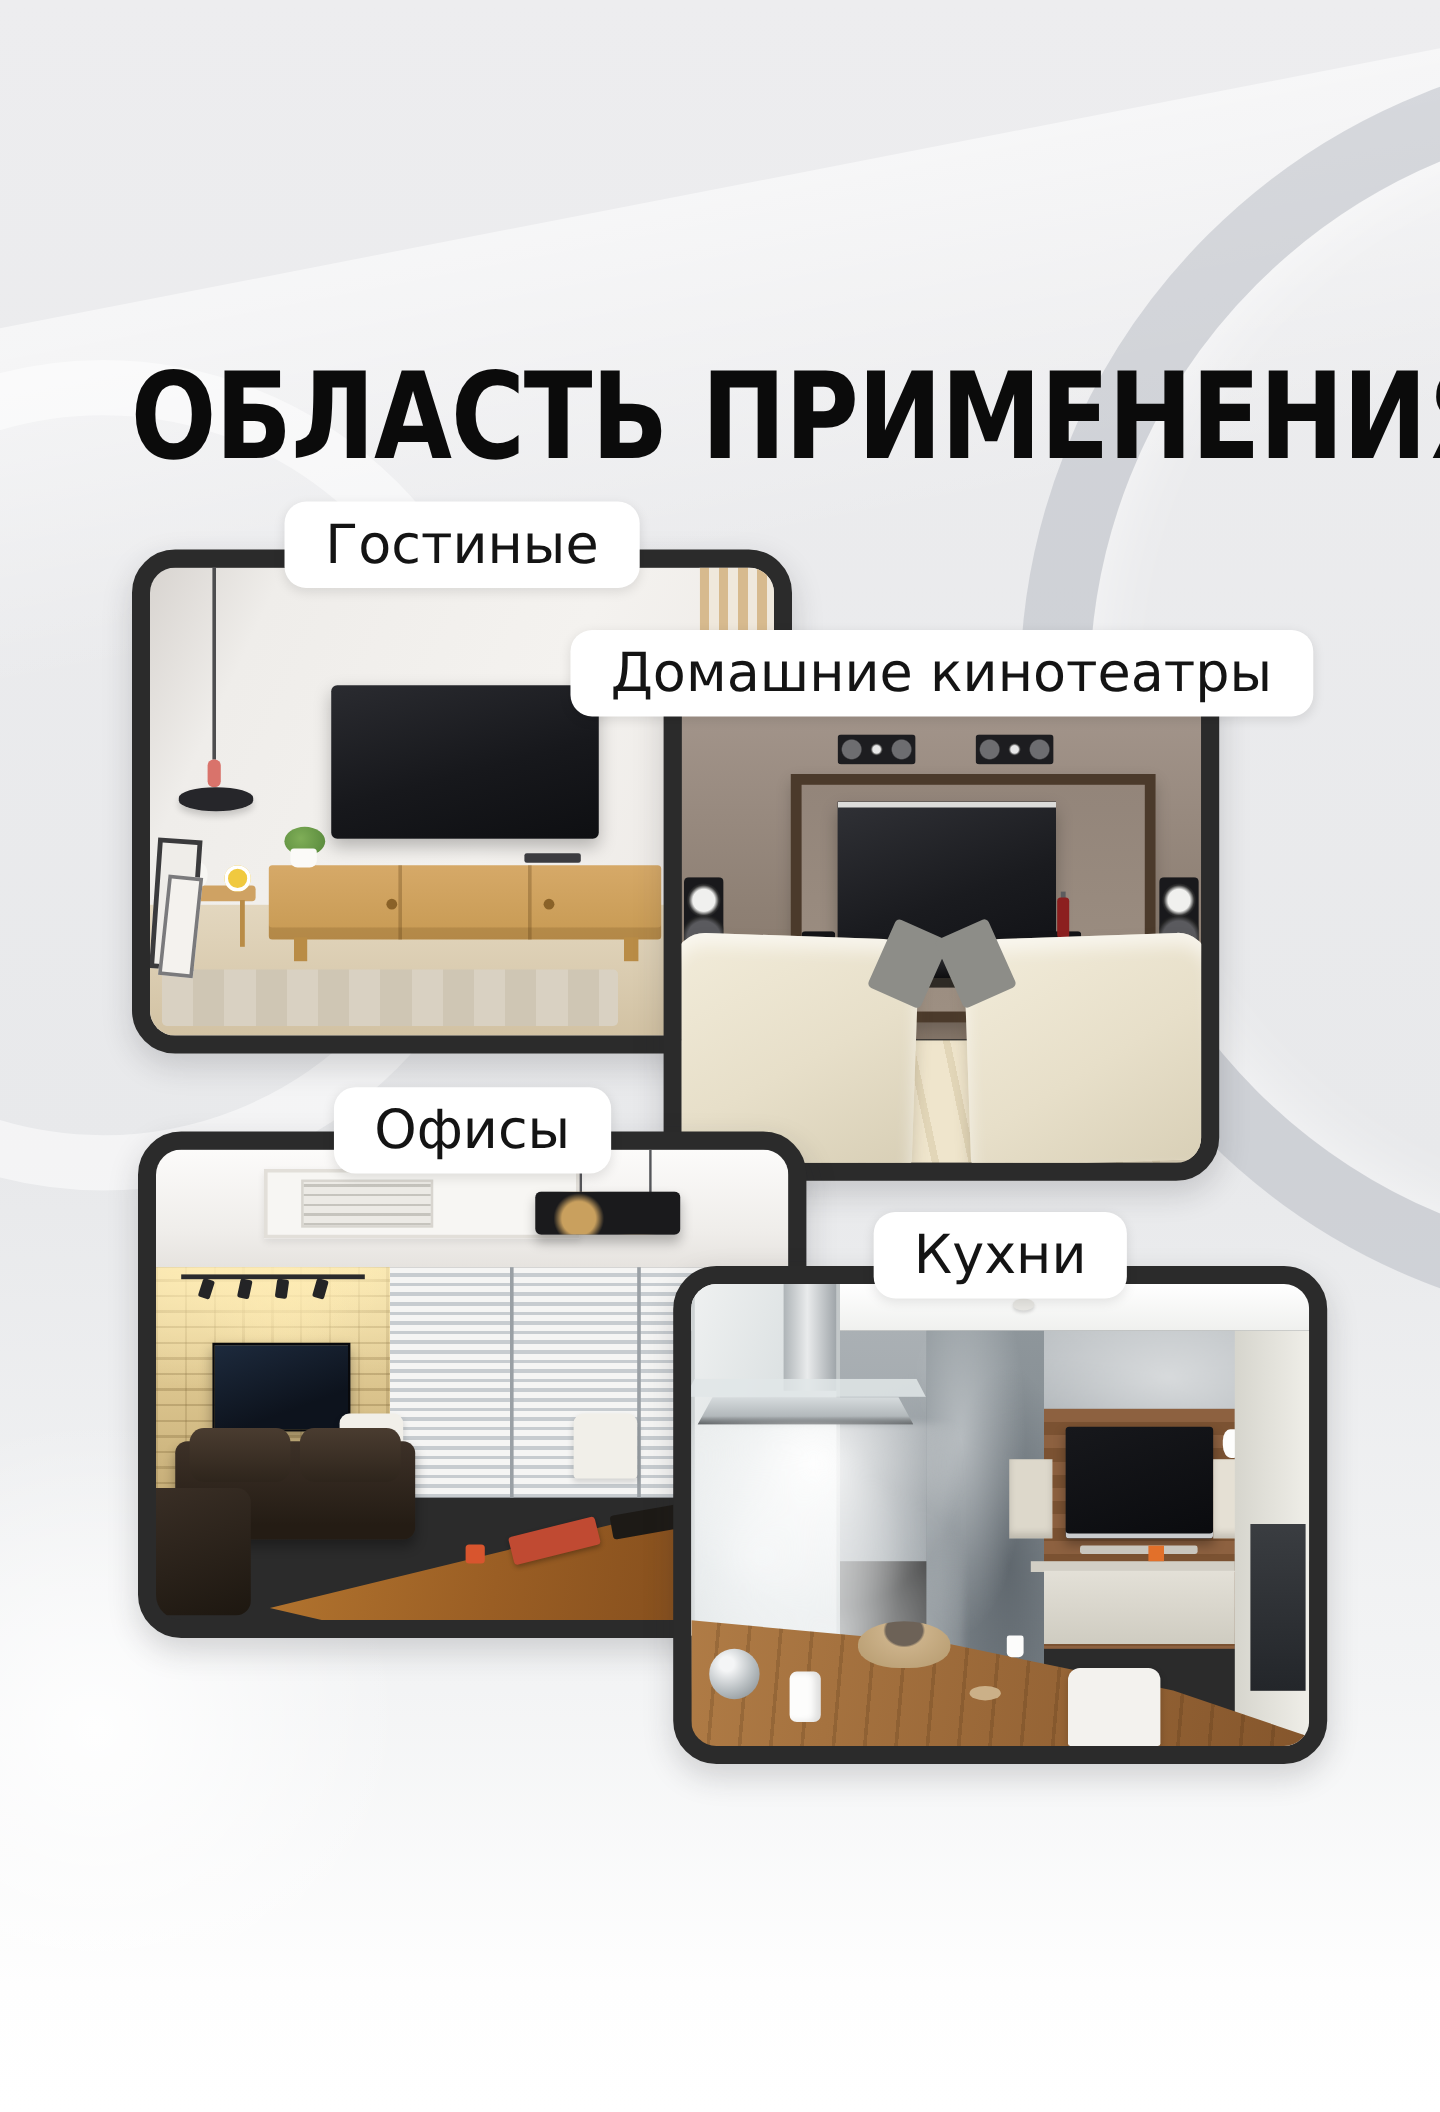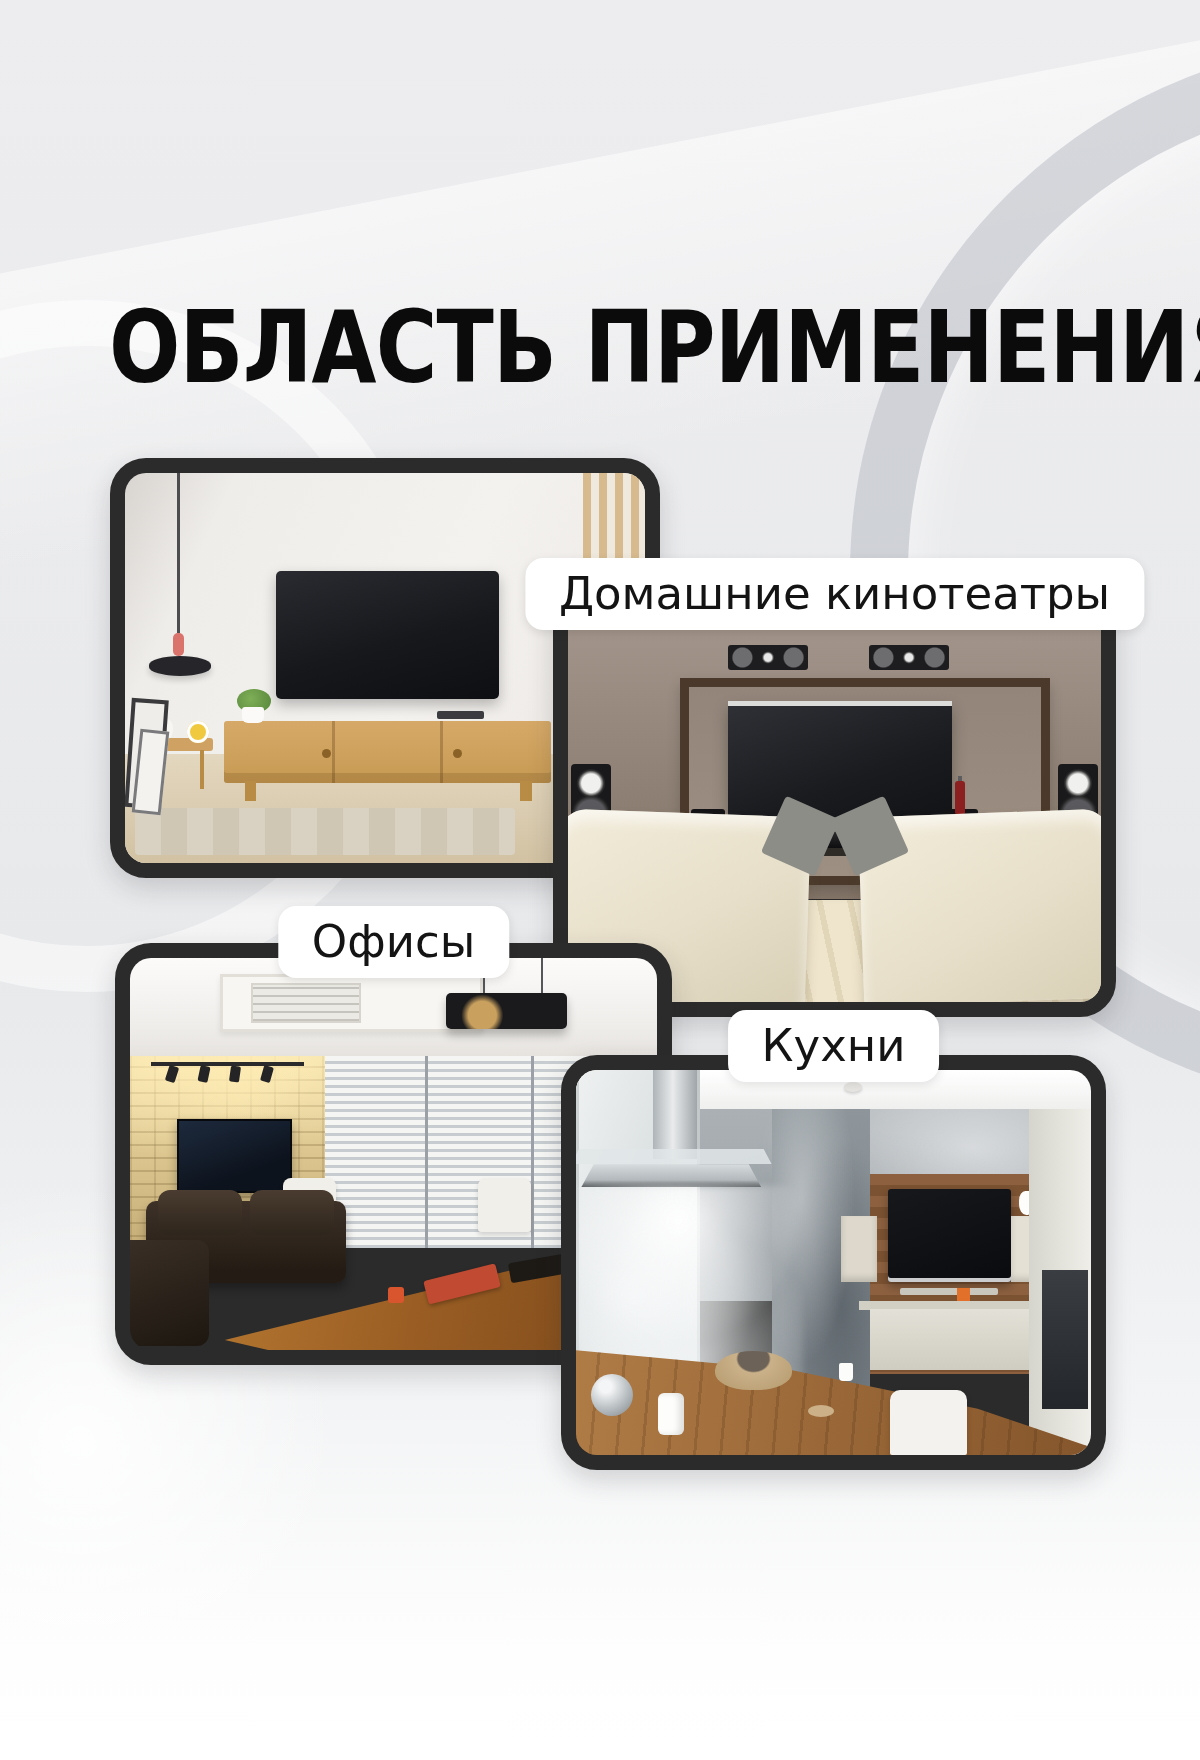--- a/index.html
+++ b/index.html
@@ -20,21 +20,21 @@
     border:46px solid rgba(255,255,255,.5);}
   
   .title{left:0;top:298px;width:100%;text-align:center;white-space:nowrap;
     font-family:"DejaVu Sans","Liberation Sans",sans-serif;
     font-weight:bold;font-size:100px;line-height:1;color:#0b0b0b;}
   .title .squeeze{display:inline-block;transform:scaleX(.84);transform-origin:center;letter-spacing:-1px;}
   
   .card{position:absolute;box-sizing:border-box;border:15px solid #2b2b2b;border-radius:36px;
     background:#2b2b2b;box-shadow:0 10px 26px rgba(40,40,45,.18);}
   .card-living {left:110px;top:458px;width:550px;height:420px;z-index:1;}
-  .card-theater{left:553px;top:577px;width:563px;height:440px;z-index:2;}
+  .card-theater{left:553px;top:544px;width:463px;height:440px;z-index:2;}
   .card-office {left:115px;top:943px;width:557px;height:422px;z-index:3;text-align:right;}
   .card-kitchen{left:561px;top:1055px;width:545px;height:415px;z-index:4;}
   .photo{position:absolute;inset:0;border-radius:21px;overflow:hidden;}
   .pill{position:absolute;left:50%;transform:translateX(-50%);z-index:12;
     display:flex;align-items:center;background:#ffffff;border-radius:18px;
     padding:13px 34px;box-shadow:0 3px 10px rgba(0,0,0,.10);white-space:nowrap;
     font-family:"DejaVu Sans","Liberation Sans",sans-serif;font-size:45px;line-height:1.02;color:#141414;}
   .pill-living {top:-55px;}
   .pill-theater{top:-34px;}
   .pill-office {top:-52px;}
@@ -245,20 +245,23 @@
       <div class="abs s1-table-leg" style="left:5.5%;"></div>
       <div class="abs s1-table-leg" style="left:14.5%;"></div>
       <div class="abs s1-clock"></div>
       <div class="abs s1-vase"></div>
       <div class="abs s1-plant"></div>
       <div class="abs s1-pot"></div>
       <div class="abs s1-remote"></div>
       <div class="abs s1-frame1"></div>
       <div class="abs s1-frame2"></div>
     </div>
+    <figcaption class="pill pill-living">
+      <span>Гостиные</span>
+    </figcaption>
   </figure>
 
   <figure class="card card-theater" style="margin:0;">
     <div class="photo" role="img" aria-label="home theater with large screen, wall speakers and two cream armchairs">
       <div class="abs s2-ceil"></div>
       <div class="abs s2-wall"></div>
       <div class="abs s2-floor"></div>
       <div class="abs s2-niche"></div>
       <div class="abs s2-screen"></div>
       <div class="abs s2-spk-c s2-spk-c1"></div>

